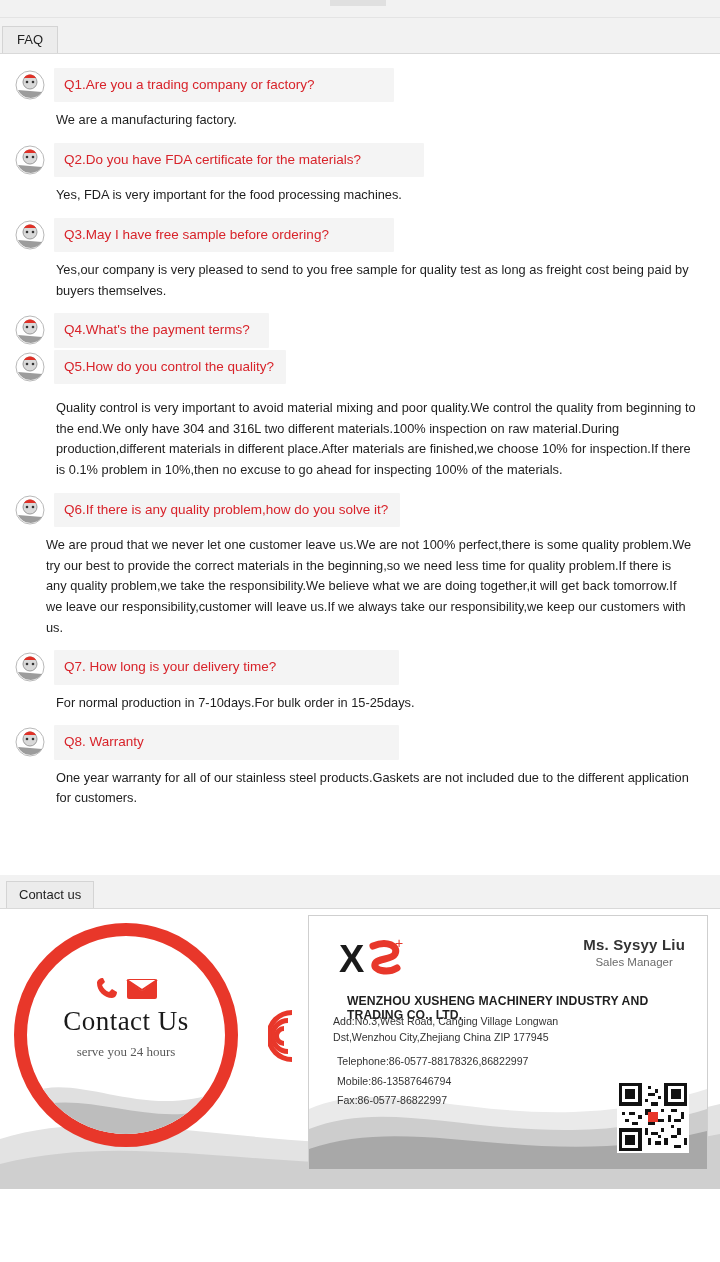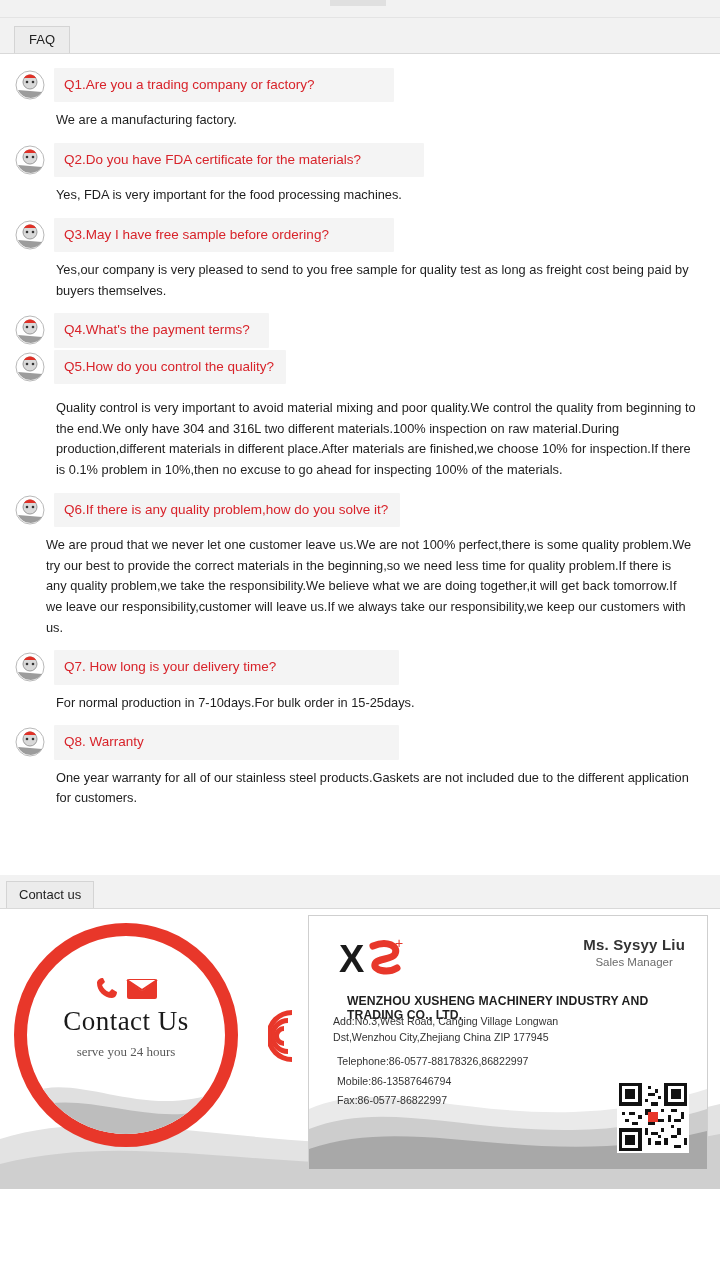--- a/index.html
+++ b/index.html
@@ -30,21 +30,21 @@
     width: 56px; height: 6px;
     background: #e0e0e0;
   }
 
   .tabbar {
     height: 36px;
     background: #f2f2f2;
     border-bottom: 1px solid #d9d9d9;
     display: flex;
     align-items: flex-end;
-    padding-left: 14px;
+    padding-left: 2px;
   }
   .tab {
     background: #ececec;
     border: 1px solid #d4d4d4;
     border-bottom: none;
     padding: 6px 14px 7px 14px;
     font-size: 13px;
     color: #222;
     line-height: 1;
   }

